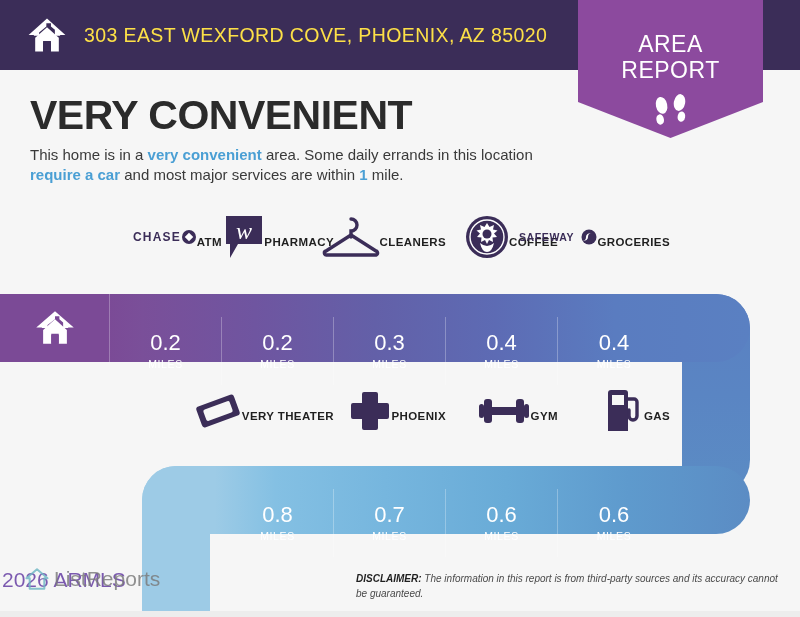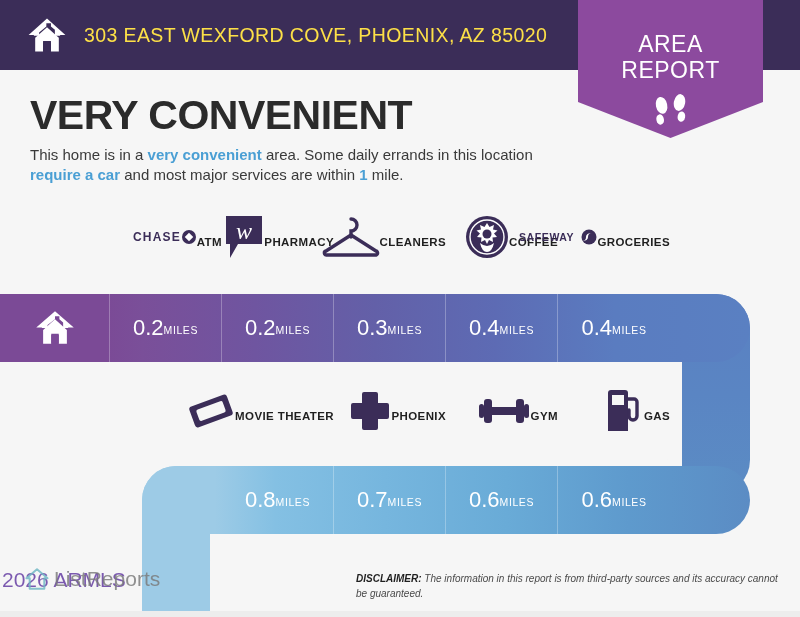--- a/index.html
+++ b/index.html
@@ -90,24 +90,25 @@
   }
   
   .notch {
     position: absolute; background: #f6f6f6;
   }
   .notch-a { left: 0px; top: 362px; width: 682px; height: 104px; border-radius: 0 0 34px 0; }
   .notch-b { left: 210px; top: 534px; width: 540px; height: 83px; border-radius: 34px 0 0 0; }
 
   .barcell {
     width: 112px; height: 68px;
-    display: flex; 
+    display: flex; flex-direction: column;
     align-items: center; justify-content: center;
     color: #ffffff;
     border-right: 1px solid rgba(255,255,255,.28);
+    margin-top: 23px;
   }
   .barcell:last-child { border-right: 0; }
   .barcell .val { font-size: 22px; font-weight: 400; line-height: 1; }
   .barcell .unit { font-size: 10.5px; letter-spacing: .6px; margin-top: 4px; }
 
   .home-cell {
     position: absolute; left: 0px; top: 294px; width: 110px; height: 68px;
     display: flex; align-items: center; justify-content: center;
     border-right: 1px solid rgba(255,255,255,.28);
   }
@@ -253,21 +254,21 @@
   <div class="iconrow row2">
     <div class="iconcell">
       <div class="glyph">
         <svg width="48" height="40" viewBox="0 0 48 40">
           <g transform="rotate(-20 24 20)">
             <rect x="4" y="9" width="40" height="22" rx="3" fill="#3b2d58"></rect>
             <rect x="10" y="14" width="28" height="12" rx="2" fill="#f6f6f6"></rect>
           </g>
         </svg>
       </div>
-      <div class="cap">MOVIE THEATER</div>
+      <div class="cap">VERY THEATER</div>
     </div>
     <div class="iconcell">
       <div class="glyph">
         <svg width="42" height="42" viewBox="0 0 42 42">
           <path d="M15 2 h12 a2 2 0 0 1 2 2 v9 h9 a2 2 0 0 1 2 2 v12 a2 2 0 0 1 -2 2 h-9 v9 a2 2 0 0 1 -2 2 h-12 a2 2 0 0 1 -2 -2 v-9 h-9 a2 2 0 0 1 -2 -2 v-12 a2 2 0 0 1 2 -2 h9 v-9 a2 2 0 0 1 2 -2 Z" fill="#3b2d58"></path>
         </svg>
       </div>
       <div class="cap">PHOENIX</div>
     </div>
     <div class="iconcell">

